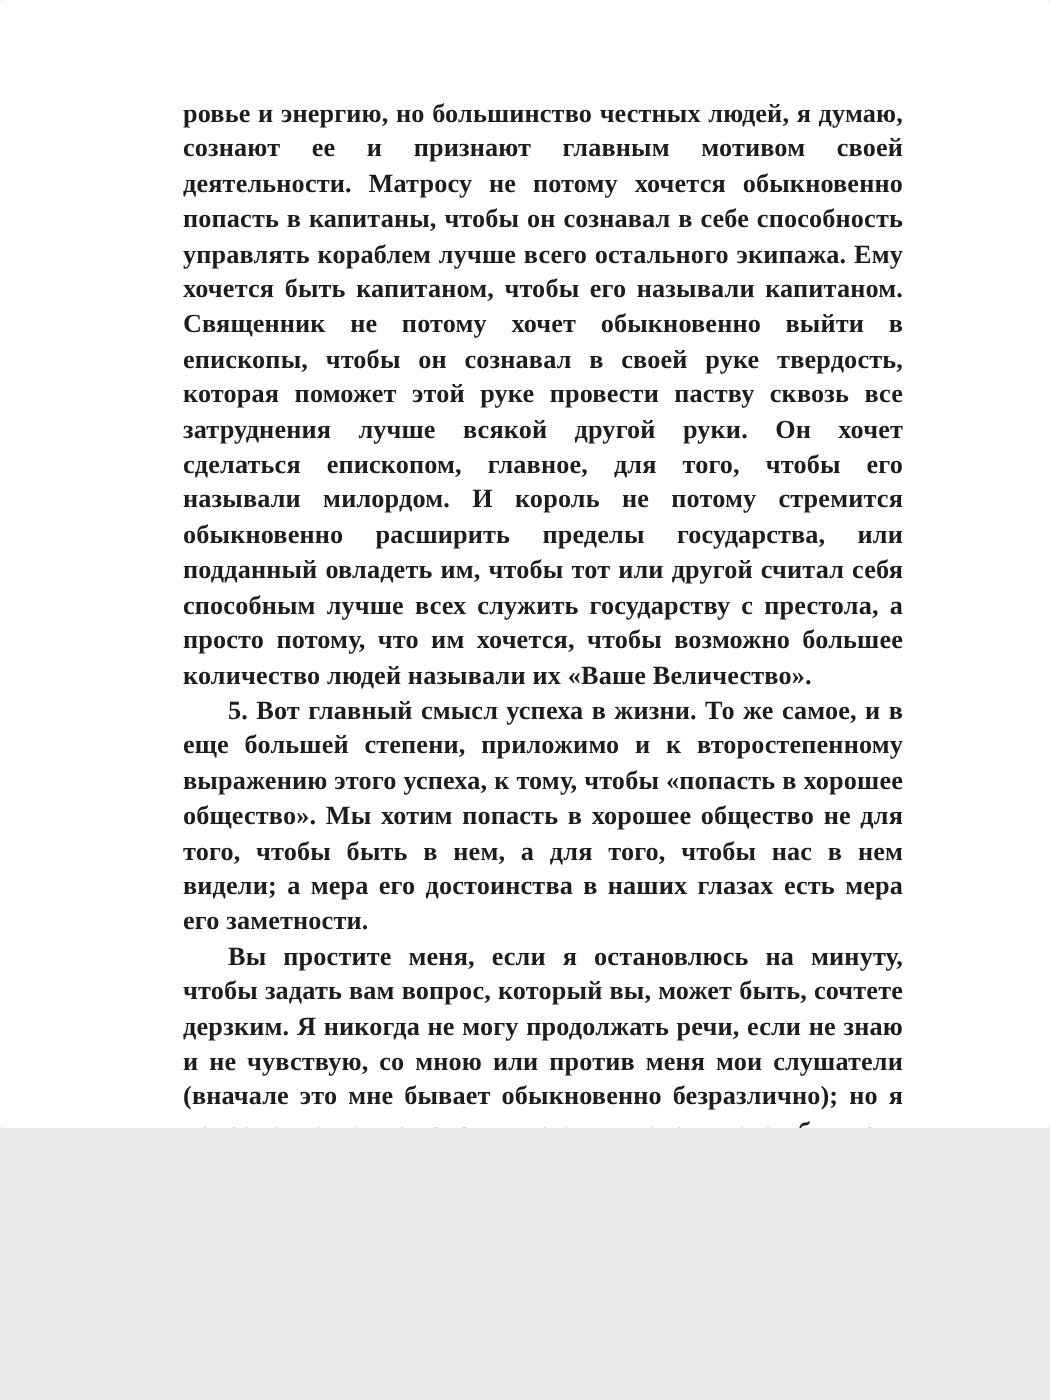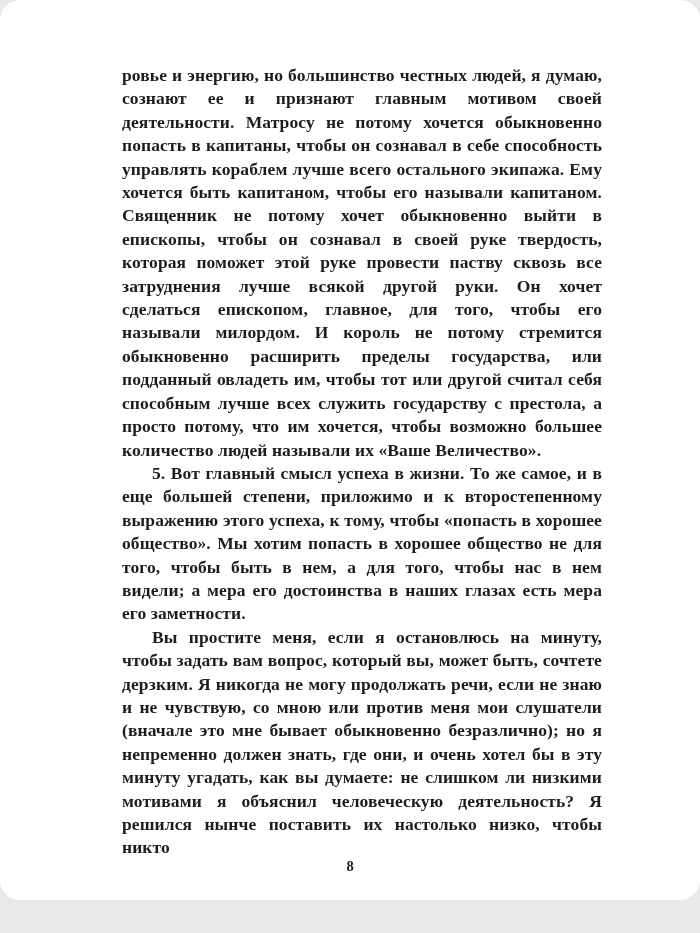--- a/index.html
+++ b/index.html
@@ -8,23 +8,23 @@
   }
   body {
     width: 700px;
     height: 933px;
     background: #e9e9e9;
     font-family: "Liberation Serif", "DejaVu Serif", serif;
   }
   .book-page {
     position: relative;
     width: 700px;
-    height: 900px;
+    height: 752px;
     background: #ffffff;
-    border-radius: 20px;
+    border-radius: 2px;
     overflow: hidden;
     color: #1d1d1d;
   }
   .text-block {
     position: absolute;
     left: 122px;
     top: 64px;
     width: 480px;
     text-align: justify;
     font-size: 17.5px;

